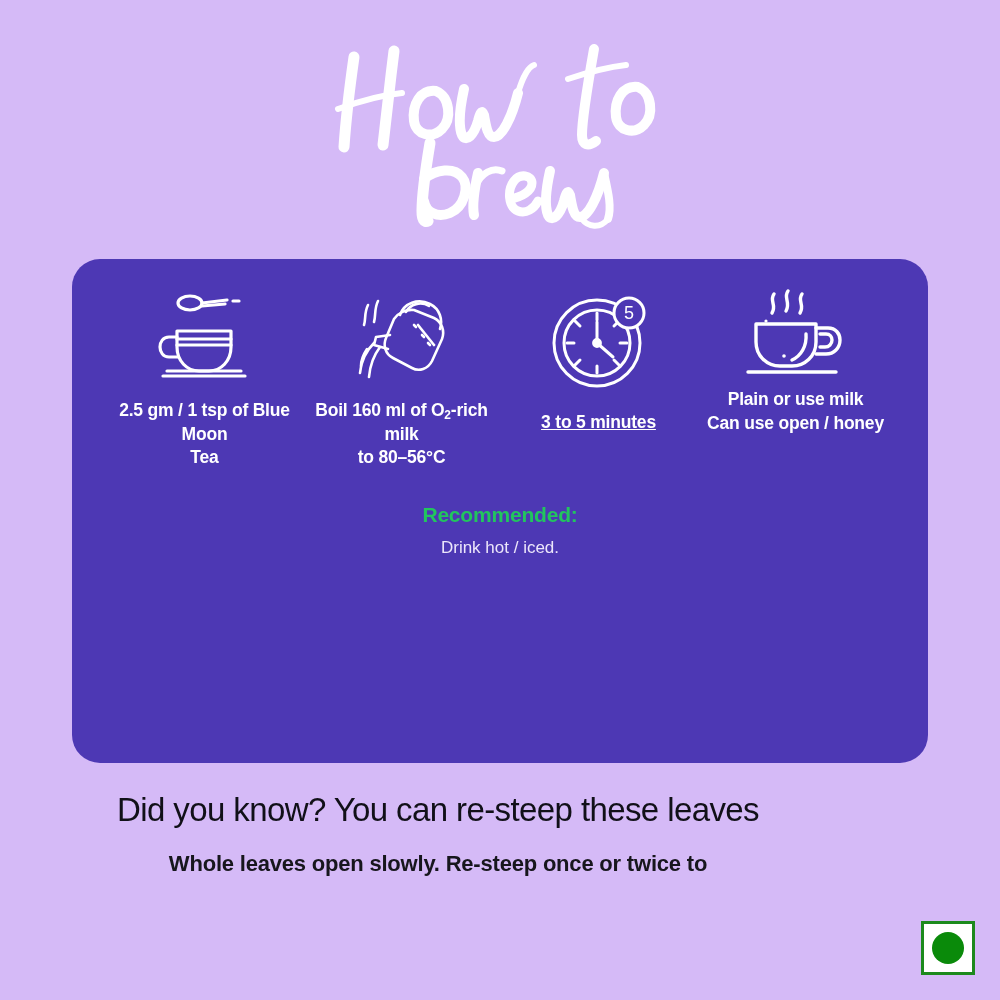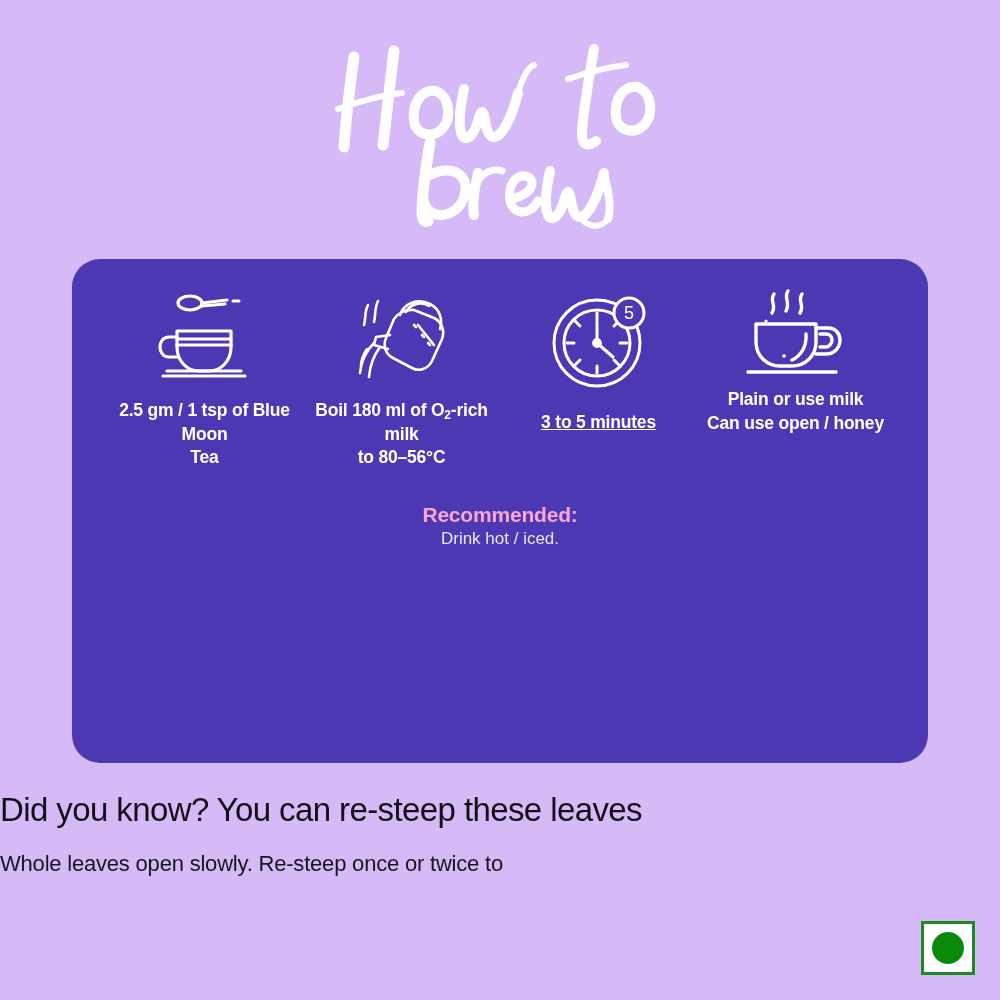--- a/index.html
+++ b/index.html
@@ -82,53 +82,53 @@
   .step.r2c2 .step-icon { height: 94px; }
   .step.r2c1 .step-label { margin-top: 14px; text-decoration: underline; }
   .step.r2c2 .step-label { margin-top: 9px; }
 
   
   .recommended {
     margin-top: 12px;
     text-align: center;
   }
   .rec-title {
-    color: #f9a8d4;
+    color: #22c55e;
     font-size: 21px;
     font-weight: bold;
     letter-spacing: -0.2px;
   }
   .rec-lines {
-    margin-top: 0;
+    margin-top: 9px;
     color: #ece6fb;
     font-size: 17px;
     line-height: 1.45;
     font-weight: 400;
   }
 
   
   .bottom {
     position: absolute;
     left: 0;
     top: 790px;
     width: 876px;
-    text-align: left;
+    text-align: center;
   }
   .bottom-head {
     color: #111018;
     font-size: 33px;
     font-weight: 400;
     letter-spacing: -0.6px;
     line-height: 1.2;
   }
   .bottom-sub {
     margin-top: 18px;
     color: #17161d;
     font-size: 22px;
-    font-weight: 400;
+    font-weight: 700;
     line-height: 1.42;
     letter-spacing: -0.2px;
   }
 
   
   .veg-mark {
     position: absolute;
     left: 921px;
     top: 921px;
     width: 54px;
@@ -231,21 +231,21 @@
 
           <path d="M20 14 C16 22 18 28 16 34"></path>
           <path d="M30 10 C26 18 28 25 26 31"></path>
 
           <path d="M26 52 C18 60 13 70 12 82"></path>
           <path d="M32 56 C26 64 22 74 21 86"></path>
           <path d="M19 58 C15 64 13 70 13 75"></path>
         </svg>
       </div>
       <div class="step-label">
-        <span>Boil 180 ml of O</span><sub>2</sub><span>-rich milk</span><br>
+        <span>Boil 160 ml of O</span><sub>2</sub><span>-rich milk</span><br>
         <span>to 80–56°C</span>
       </div>
     </div>
 
     <div class="step r2c1">
       <div class="step-icon">
         <svg width="100" height="100" viewBox="0 0 100 100" fill="none" stroke="#ffffff" stroke-width="3" stroke-linecap="round" stroke-linejoin="round">
 
           <circle cx="48" cy="52" r="43"></circle>
 

